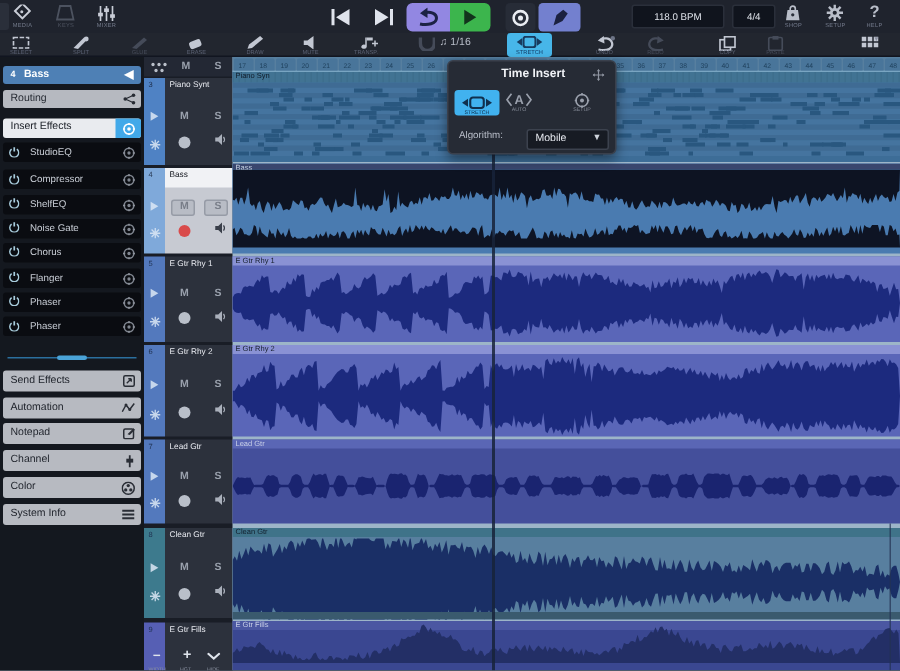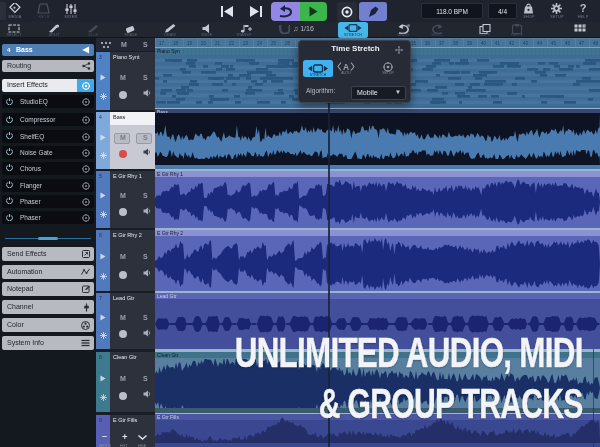--- a/index.html
+++ b/index.html
@@ -1101,27 +1101,23 @@
    <div class="rlab" style="color:#c9d0e8">E Gtr Fills</div>
    <div class="abs" style="left:0;bottom:0"><svg width="445" height="28" viewBox="0 0 445 28">
             <path d="M0,28.0 L0,21.4 L0.0,21.4 L1.5,20.4 L3.0,18.2 L4.5,20.5 L6.0,19.7 L7.5,16.8 L9.0,17.4 L10.5,17.6 L12.0,16.9 L13.5,17.1 L15.0,18.0 L16.5,15.3 L18.0,14.0 L19.5,15.6 L21.0,16.5 L22.5,18.9 L24.0,19.1 L25.5,21.5 L27.0,18.7 L28.5,22.0 L30.0,22.7 L31.5,19.1 L33.0,23.4 L34.5,19.9 L36.0,22.4 L37.5,21.8 L39.0,22.8 L40.5,25.6 L42.0,22.5 L43.5,25.3 L45.0,24.5 L46.5,26.0 L48.0,26.0 L49.5,24.8 L51.0,26.0 L52.5,24.7 L54.0,21.9 L55.5,21.0 L57.0,24.5 L58.5,26.0 L60.0,24.9 L61.5,26.0 L63.0,25.7 L64.5,23.3 L66.0,23.3 L67.5,26.0 L69.0,24.1 L70.5,24.4 L72.0,24.6 L73.5,26.0 L75.0,24.6 L76.5,26.0 L78.0,22.8 L79.5,23.0 L81.0,23.1 L82.5,24.3 L84.0,21.0 L85.5,24.4 L87.0,25.3 L88.5,24.1 L90.0,20.7 L91.5,25.0 L93.0,21.1 L94.5,19.7 L96.0,19.9 L97.5,21.8 L99.0,21.4 L100.5,18.3 L102.0,18.6 L103.5,17.3 L105.0,20.3 L106.5,16.9 L108.0,15.2 L109.5,17.2 L111.0,16.4 L112.5,11.5 L114.0,12.1 L115.5,11.9 L117.0,10.4 L118.5,10.8 L120.0,9.9 L121.5,9.8 L123.0,7.3 L124.5,8.2 L126.0,3.2 L127.5,2.4 L129.0,4.4 L130.5,7.4 L132.0,4.5 L133.5,7.4 L135.0,6.6 L136.5,8.6 L138.0,7.1 L139.5,10.4 L141.0,10.1 L142.5,11.3 L144.0,10.9 L145.5,9.2 L147.0,12.3 L148.5,12.1 L150.0,13.4 L151.5,15.5 L153.0,19.1 L154.5,20.0 L156.0,20.2 L157.5,18.6 L159.0,20.2 L160.5,17.1 L162.0,21.9 L163.5,22.6 L165.0,19.7 L166.5,20.1 L168.0,23.5 L169.5,21.8 L171.0,21.2 L172.5,18.9 L174.0,19.1 L175.5,18.4 L177.0,20.3 L178.5,17.8 L180.0,20.4 L181.5,21.3 L183.0,22.0 L184.5,17.7 L186.0,18.6 L187.5,18.6 L189.0,16.2 L190.5,18.1 L192.0,19.9 L193.5,17.4 L195.0,15.9 L196.5,20.3 L198.0,15.6 L199.5,18.6 L201.0,20.4 L202.5,18.0 L204.0,16.3 L205.5,18.1 L207.0,19.4 L208.5,16.5 L210.0,20.5 L211.5,17.2 L213.0,19.1 L214.5,17.7 L216.0,18.5 L217.5,20.0 L219.0,20.6 L220.5,17.1 L222.0,19.5 L223.5,20.7 L225.0,19.0 L226.5,18.2 L228.0,22.4 L229.5,20.4 L231.0,22.4 L232.5,18.9 L234.0,23.4 L235.5,18.8 L237.0,20.5 L238.5,20.9 L240.0,20.8 L241.5,22.3 L243.0,21.3 L244.5,22.9 L246.0,21.7 L247.5,20.1 L249.0,19.7 L250.5,21.2 L252.0,19.1 L253.5,17.7 L255.0,17.3 L256.5,21.4 L258.0,17.8 L259.5,19.2 L261.0,14.6 L262.5,15.3 L264.0,15.3 L265.5,13.5 L267.0,13.3 L268.5,14.3 L270.0,9.2 L271.5,13.6 L273.0,12.9 L274.5,10.6 L276.0,10.9 L277.5,8.9 L279.0,6.9 L280.5,7.9 L282.0,4.1 L283.5,7.7 L285.0,4.0 L286.5,3.7 L288.0,6.5 L289.5,5.2 L291.0,9.9 L292.5,5.2 L294.0,8.6 L295.5,9.8 L297.0,7.0 L298.5,10.8 L300.0,13.4 L301.5,14.5 L303.0,10.6 L304.5,15.0 L306.0,13.0 L307.5,17.0 L309.0,13.2 L310.5,12.9 L312.0,17.0 L313.5,15.0 L315.0,14.8 L316.5,19.1 L318.0,18.0 L319.5,15.1 L321.0,15.5 L322.5,18.0 L324.0,18.2 L325.5,21.4 L327.0,16.5 L328.5,15.8 L330.0,18.0 L331.5,19.9 L333.0,20.4 L334.5,17.2 L336.0,16.7 L337.5,17.1 L339.0,15.5 L340.5,20.2 L342.0,20.2 L343.5,19.4 L345.0,18.0 L346.5,19.4 L348.0,18.1 L349.5,18.2 L351.0,14.5 L352.5,16.1 L354.0,17.9 L355.5,16.0 L357.0,18.1 L358.5,13.1 L360.0,18.5 L361.5,17.6 L363.0,15.6 L364.5,13.7 L366.0,15.2 L367.5,18.4 L369.0,15.7 L370.5,15.0 L372.0,14.0 L373.5,15.9 L375.0,18.4 L376.5,15.2 L378.0,16.1 L379.5,15.2 L381.0,19.5 L382.5,15.9 L384.0,18.3 L385.5,20.1 L387.0,20.1 L388.5,21.3 L390.0,16.8 L391.5,21.5 L393.0,18.8 L394.5,21.3 L396.0,21.5 L397.5,21.1 L399.0,18.4 L400.5,23.2 L402.0,21.4 L403.5,21.9 L405.0,21.0 L406.5,20.2 L408.0,18.7 L409.5,20.0 L411.0,18.5 L412.5,18.1 L414.0,18.1 L415.5,22.4 L417.0,21.5 L418.5,18.1 L420.0,19.2 L421.5,17.3 L423.0,15.3 L424.5,14.2 L426.0,11.6 L427.5,10.4 L429.0,12.5 L430.5,9.3 L432.0,8.8 L433.5,8.1 L435.0,5.6 L436.5,5.0 L438.0,4.7 L439.5,6.5 L441.0,8.3 L442.5,5.6 L444.0,8.2 L445.0,28.0 Z" fill="#232f66"></path>
           </svg></div>
  </div>
 
  <div class="abs" style="left:173px;top:10px;width:1.5px;height:399px;background:#18233a;opacity:.85"></div>
  <div class="abs" style="left:438px;top:311px;width:1px;height:98px;background:#233252;opacity:.7"></div>
 </div>
 
-<div id="bigtxt">
-      <div class="l1">UNLIMITED AUDIO, MIDI</div>
-      <div class="l2">&amp; GROUP TRACKS</div>
-    </div>
 
 <div id="popup">
- <div style="position:absolute;left:0;top:3px;width:113px;text-align:center;color:#f0f2f6;font-size:8px;font-weight:bold">Time Stretch</div>
+ <div style="position:absolute;left:0;top:3px;width:113px;text-align:center;color:#f0f2f6;font-size:8px;font-weight:bold">Time Insert</div>
  <svg style="position:absolute;right:7px;top:4.5px" width="8" height="8" viewBox="0 0 9 9">
         <g stroke="#8f95a1" stroke-width=".9">
           <line x1="4.5" y1="0.5" x2="4.5" y2="8.5"></line>
           <line x1="0.5" y1="4.5" x2="8.5" y2="4.5"></line>
         </g>
         <g fill="#8f95a1">
           <path d="M4.5 0L3.2 1.7h2.6z"></path>
           <path d="M4.5 9L3.2 7.3h2.6z"></path>
           <path d="M0 4.5L1.7 3.2v2.6z"></path>
           <path d="M9 4.5L7.3 3.2v2.6z"></path>

